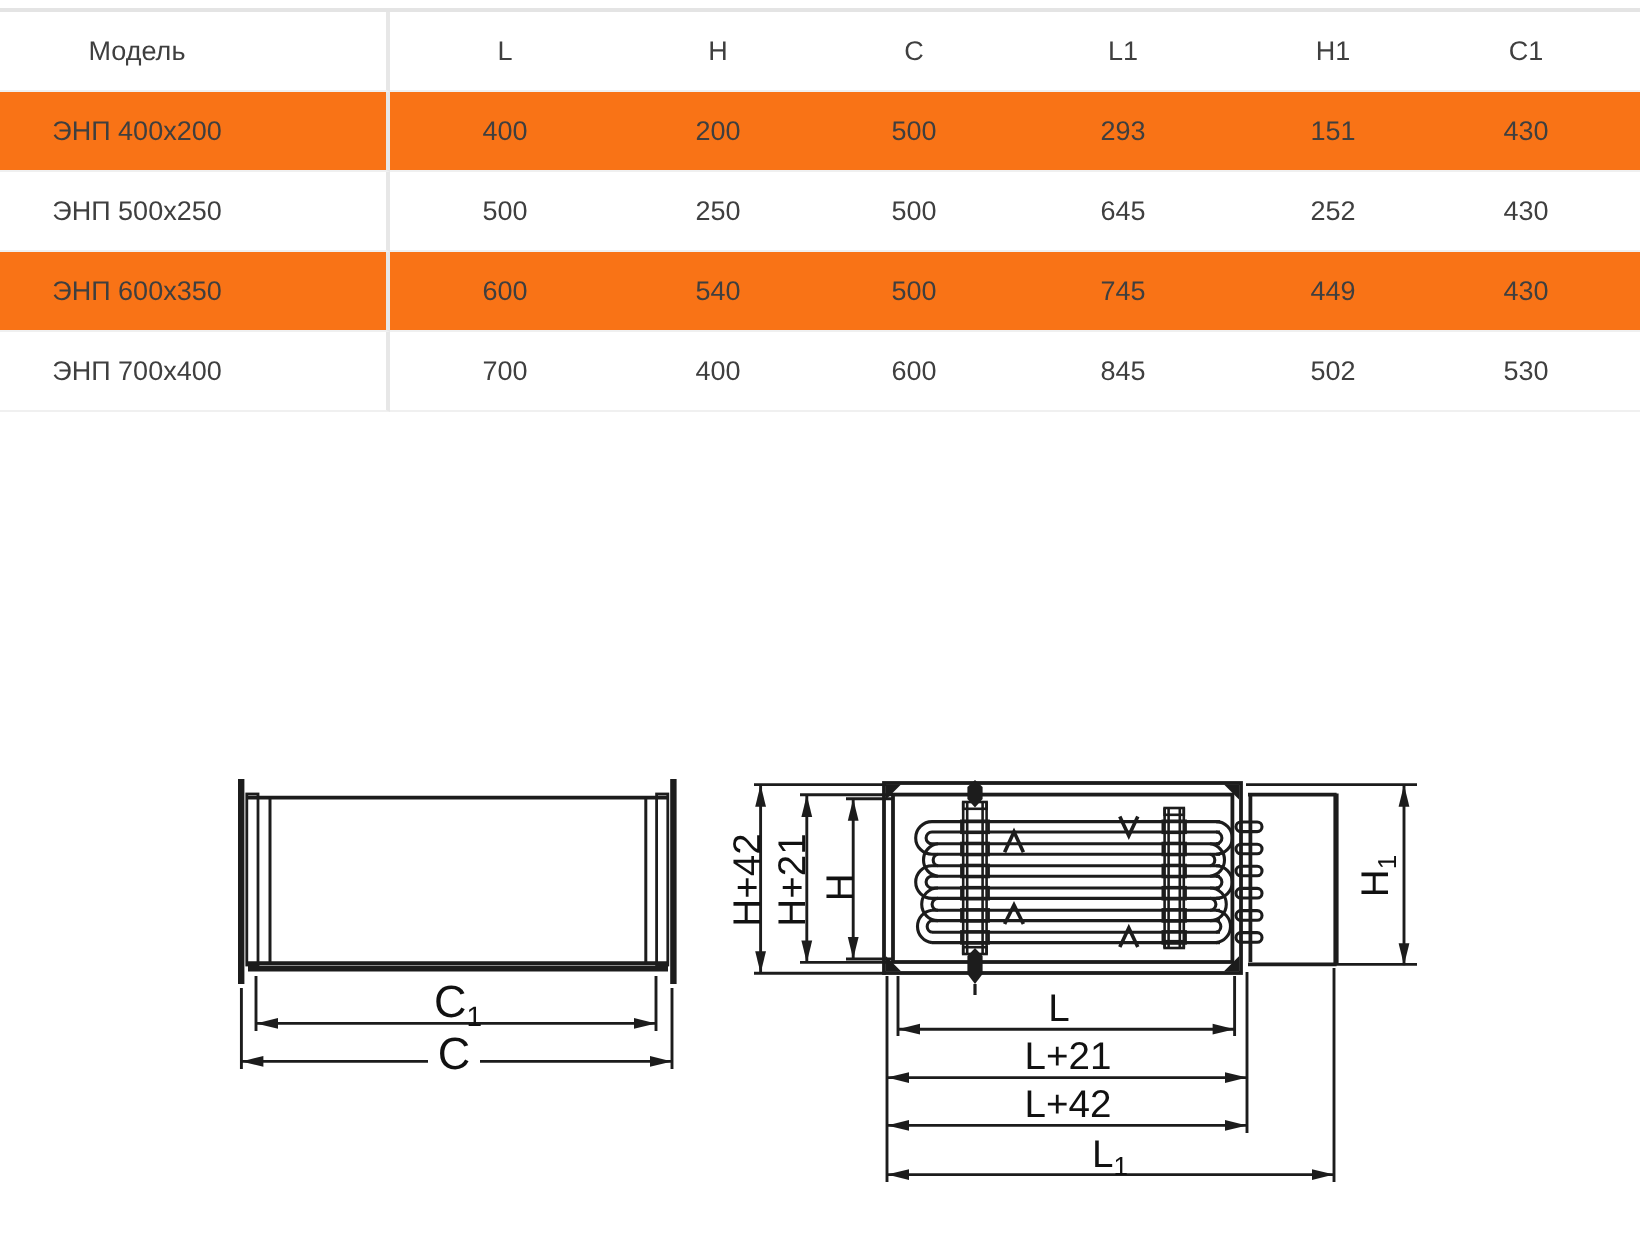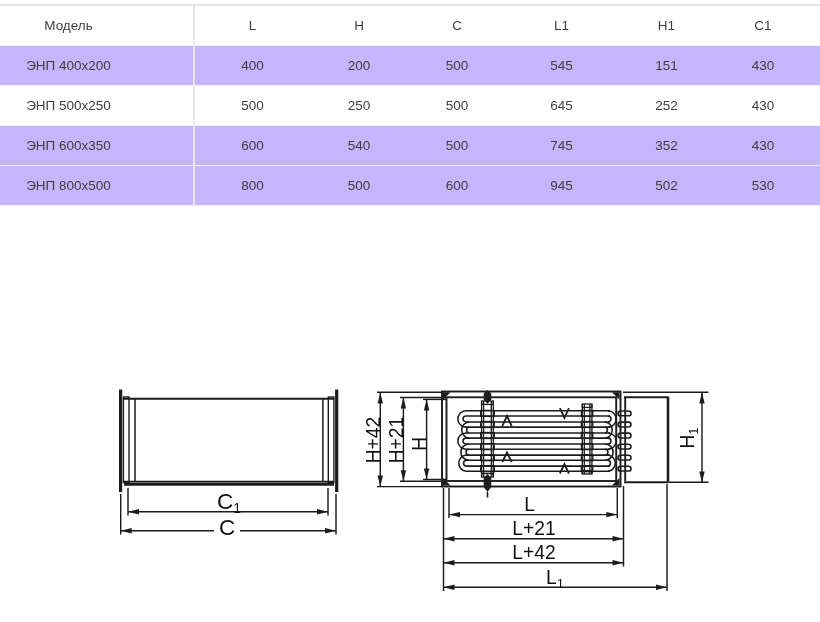--- a/index.html
+++ b/index.html
@@ -3,21 +3,21 @@
 <meta charset="utf-8">
 <style>
 html,body{margin:0;padding:0;background:#fff;}
 body{font-family:"Liberation Sans",sans-serif;width:820px;height:622px;overflow:hidden;}
 .wrap{position:relative;width:820px;height:582px;}
 table{position:absolute;left:0;top:4px;width:820px;border-collapse:separate;border-spacing:0;
   table-layout:fixed;color:#3f3f3f;font-size:13.5px;border-top:2.5px solid #e4e4e4;}
 td,th{height:39px;text-align:center;font-weight:400;padding:0;border-bottom:1px solid #f0f0f0;}
 td:first-child,th:first-child{border-right:2.5px solid #e7e7e7;padding-right:56px;}
 td:last-child,th:last-child{padding-right:10px;}
-tr.g td{background:#c4b5fd;}
+tr.g td{background:#f97316;}
 </style>
 </head>
 <body>
 <div class="wrap">
 
 <table>
 <colgroup>
         <col style="width:195px">
         <col style="width:115px">
         <col style="width:98px">
@@ -36,21 +36,21 @@
           <th>L1</th>
           <th>H1</th>
           <th>C1</th>
         </tr>
 
 <tr class="g">
           <td>ЭНП 400х200</td>
           <td>400</td>
           <td>200</td>
           <td>500</td>
-          <td>545</td>
+          <td>293</td>
           <td>151</td>
           <td>430</td>
         </tr>
 
 <tr>
           <td>ЭНП 500х250</td>
           <td>500</td>
           <td>250</td>
           <td>500</td>
           <td>645</td>
@@ -59,34 +59,34 @@
         </tr>
 
 
 
 <tr class="g">
           <td>ЭНП 600х350</td>
           <td>600</td>
           <td>540</td>
           <td>500</td>
           <td>745</td>
-          <td>352</td>
+          <td>449</td>
           <td>430</td>
         </tr>
 
-
-<tr class="g">
-          <td>ЭНП 800х500</td>
-          <td>800</td>
-          <td>500</td>
+<tr>
+          <td>ЭНП 700х400</td>
+          <td>700</td>
+          <td>400</td>
           <td>600</td>
-          <td>945</td>
+          <td>845</td>
           <td>502</td>
           <td>530</td>
         </tr>
+
 
 </tbody>
     </table>
 
 <svg style="position:absolute;left:0;top:0;filter:blur(0.3px);" width="820" height="622" viewBox="0 0 820 622" fill="none" stroke="#1c1c1c" stroke-width="1.9" font-family="&quot;Liberation Sans&quot;,sans-serif" font-size="19.3">
 
 <rect x="119" y="389.5" width="3.2" height="102.5" fill="#1c1c1c" stroke="none"></rect>
 
 <rect x="123.4" y="397" width="5.6" height="85.5" stroke-width="1.4"></rect>
 

